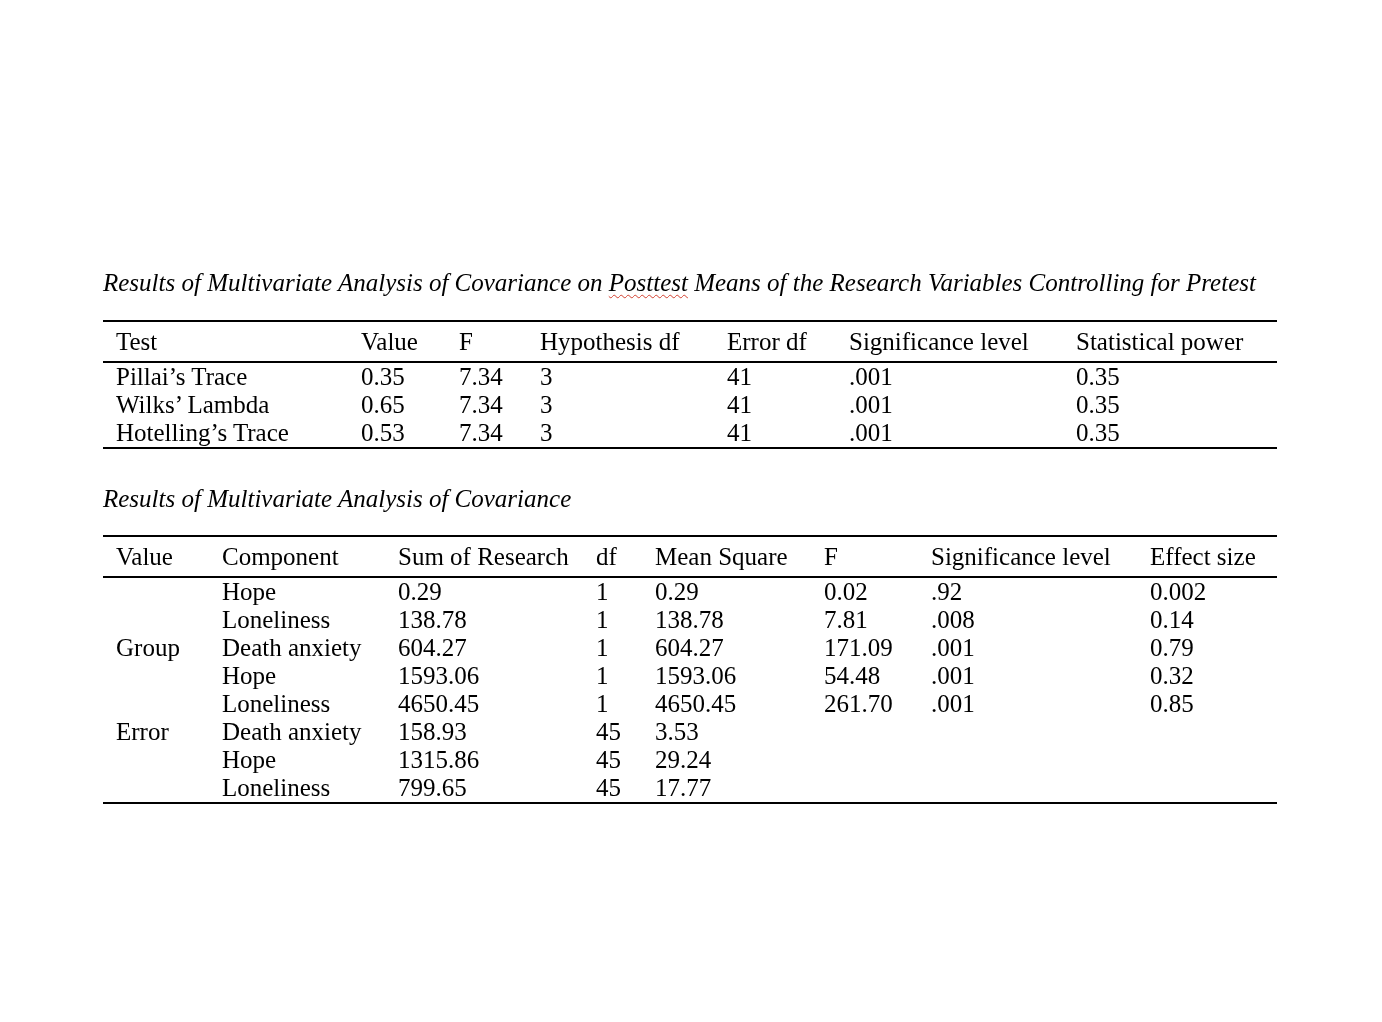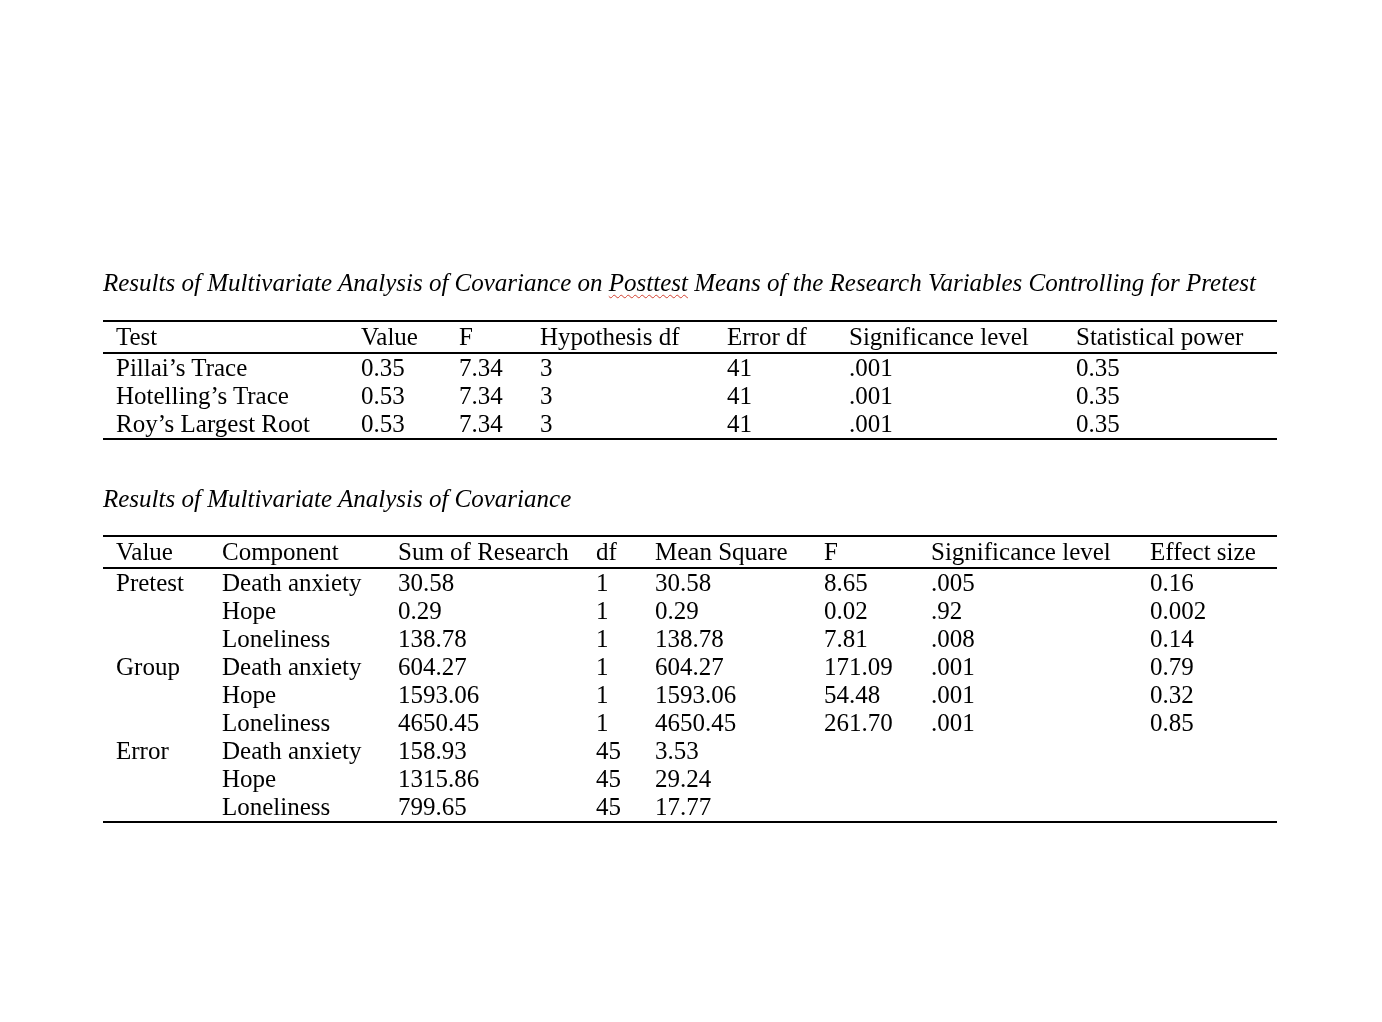--- a/index.html
+++ b/index.html
@@ -43,21 +43,21 @@
     border-collapse:collapse;
     table-layout:fixed;
     width:1174px;
     border-top:2px solid var(--rule-color);
     border-bottom:2px solid var(--rule-color);
   }
   #table1{left:103px;top:292px;}
   #table2{left:103px;top:507px;}
   thead tr{
     border-bottom:2px solid var(--rule-color);
-    height:32px;
+    height:41px;
   }
   tbody tr{height:26px;}
   th,td{
     font-weight:normal;
     text-align:left;
     vertical-align:middle;
     padding:0 0 0 13px;
     white-space:nowrap;
     overflow:visible;
   }
@@ -100,30 +100,30 @@
         <tr>
           <td>Pillai’s Trace</td>
           <td>0.35</td>
           <td>7.34</td>
           <td>3</td>
           <td>41</td>
           <td>.001</td>
           <td>0.35</td>
         </tr>
         <tr>
-          <td>Hotelling’s Trace</td>
-          <td>0.53</td>
+          <td>Wilks’ Lambda</td>
+          <td>0.65</td>
           <td>7.34</td>
           <td>3</td>
           <td>41</td>
           <td>.001</td>
           <td>0.35</td>
         </tr>
         <tr>
-          <td>Roy’s Largest Root</td>
+          <td>Hotelling’s Trace</td>
           <td>0.53</td>
           <td>7.34</td>
           <td>3</td>
           <td>41</td>
           <td>.001</td>
           <td>0.35</td>
         </tr>
       </tbody>
   </table>
 
@@ -147,30 +147,20 @@
           <th>Sum of Research</th>
           <th>df</th>
           <th>Mean Square</th>
           <th>F</th>
           <th>Significance level</th>
           <th>Effect size</th>
         </tr>
       </thead>
     <tbody>
         <tr>
-          <td>Pretest</td>
-          <td>Death anxiety</td>
-          <td>30.58</td>
-          <td>1</td>
-          <td>30.58</td>
-          <td>8.65</td>
-          <td>.005</td>
-          <td>0.16</td>
-        </tr>
-        <tr>
           <td></td>
           <td>Hope</td>
           <td>0.29</td>
           <td>1</td>
           <td>0.29</td>
           <td>0.02</td>
           <td>.92</td>
           <td>0.002</td>
         </tr>
         <tr>

